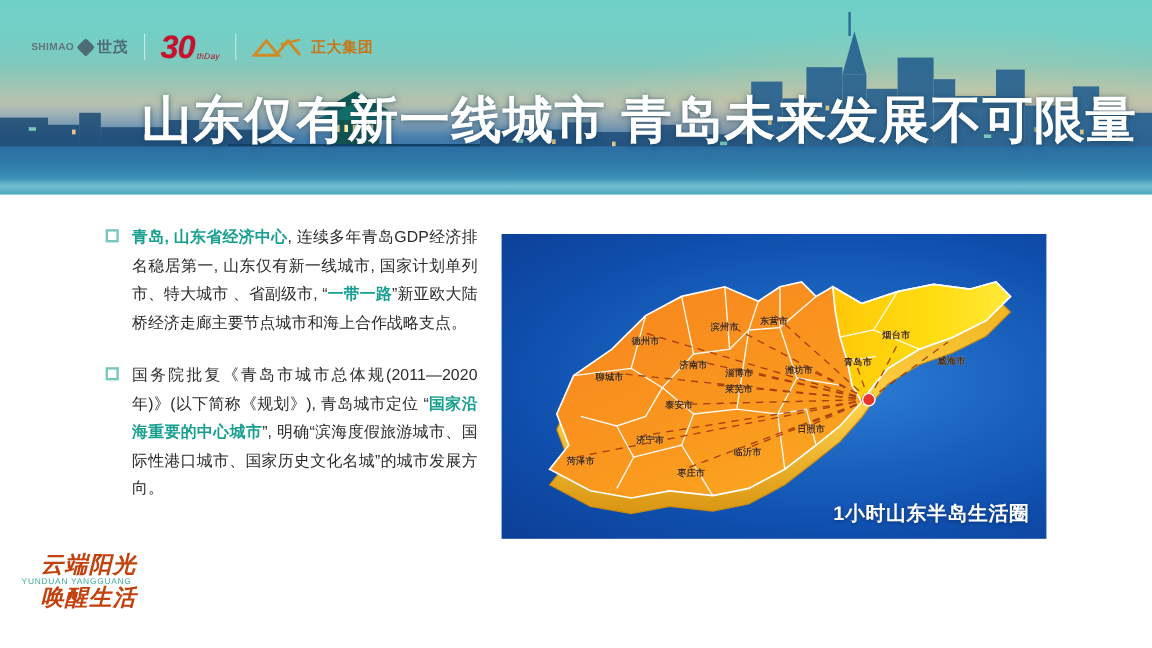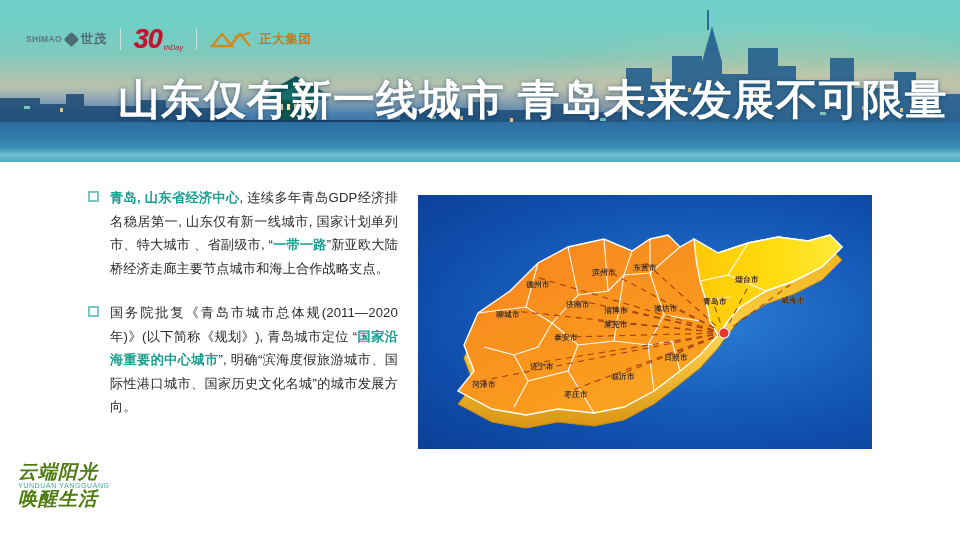--- a/index.html
+++ b/index.html
@@ -122,21 +122,21 @@
     text-shadow: 0 1px 3px rgba(0,20,60,.5);
   }
   .city-label {
     position: absolute; font-size: 7.6px; color: #4a2a10; font-weight: 700;
     letter-spacing: .2px; white-space: nowrap; transform: translate(-50%,-50%);
     text-shadow: 0 0 1px rgba(255,230,180,.6);
   }
 
   
   .footer-logo { position: absolute; left: 18px; top: 462px; width: 112px; height: 52px; }
-  .fl-big { font-size: 19px; font-weight: 700; color: #4d7c0f; font-style: italic; letter-spacing: 1px; line-height: 20px; }
+  .fl-big { font-size: 19px; font-weight: 700; color: #c2410c; font-style: italic; letter-spacing: 1px; line-height: 20px; text-align: center; }
   .fl-small { font-size: 7px; color: #3aab92; letter-spacing: .6px; }
 </style>
 </head>
 <body>
 
 <div class="slide">
 
   <div class="banner">
     <div class="banner-haze"></div>
     <div class="banner-glow"></div>
@@ -354,20 +354,21 @@
           <div class="city-label" style="left: 124px; top: 172px;">济宁市</div>
           <div class="city-label" style="left: 66px; top: 190px; font-family: Liberation Mono, monospace;">菏泽市</div>
           <div class="city-label" style="left: 158px; top: 200px;">枣庄市</div>
           <div class="city-label" style="left: 205px; top: 182px;">临沂市</div>
           <div class="city-label" style="left: 258px; top: 163px;">日照市</div>
           <div class="city-label" style="left: 297px; top: 107px;">青岛市</div>
           <div class="city-label" style="left: 329px; top: 85px;">烟台市</div>
           <div class="city-label" style="left: 375px; top: 84px; margin-top: 22px;">威海市</div>
         </div>
 
+      <div class="map-caption">1小时山东半岛生活圈</div>
     </div>
   </div>
 
   <div class="footer-logo">
     <div class="fl-big">云端阳光</div>
     <div class="fl-small">YUNDUAN YANGGUANG</div>
     <div class="fl-big">唤醒生活</div>
   </div>
 
 </div>

